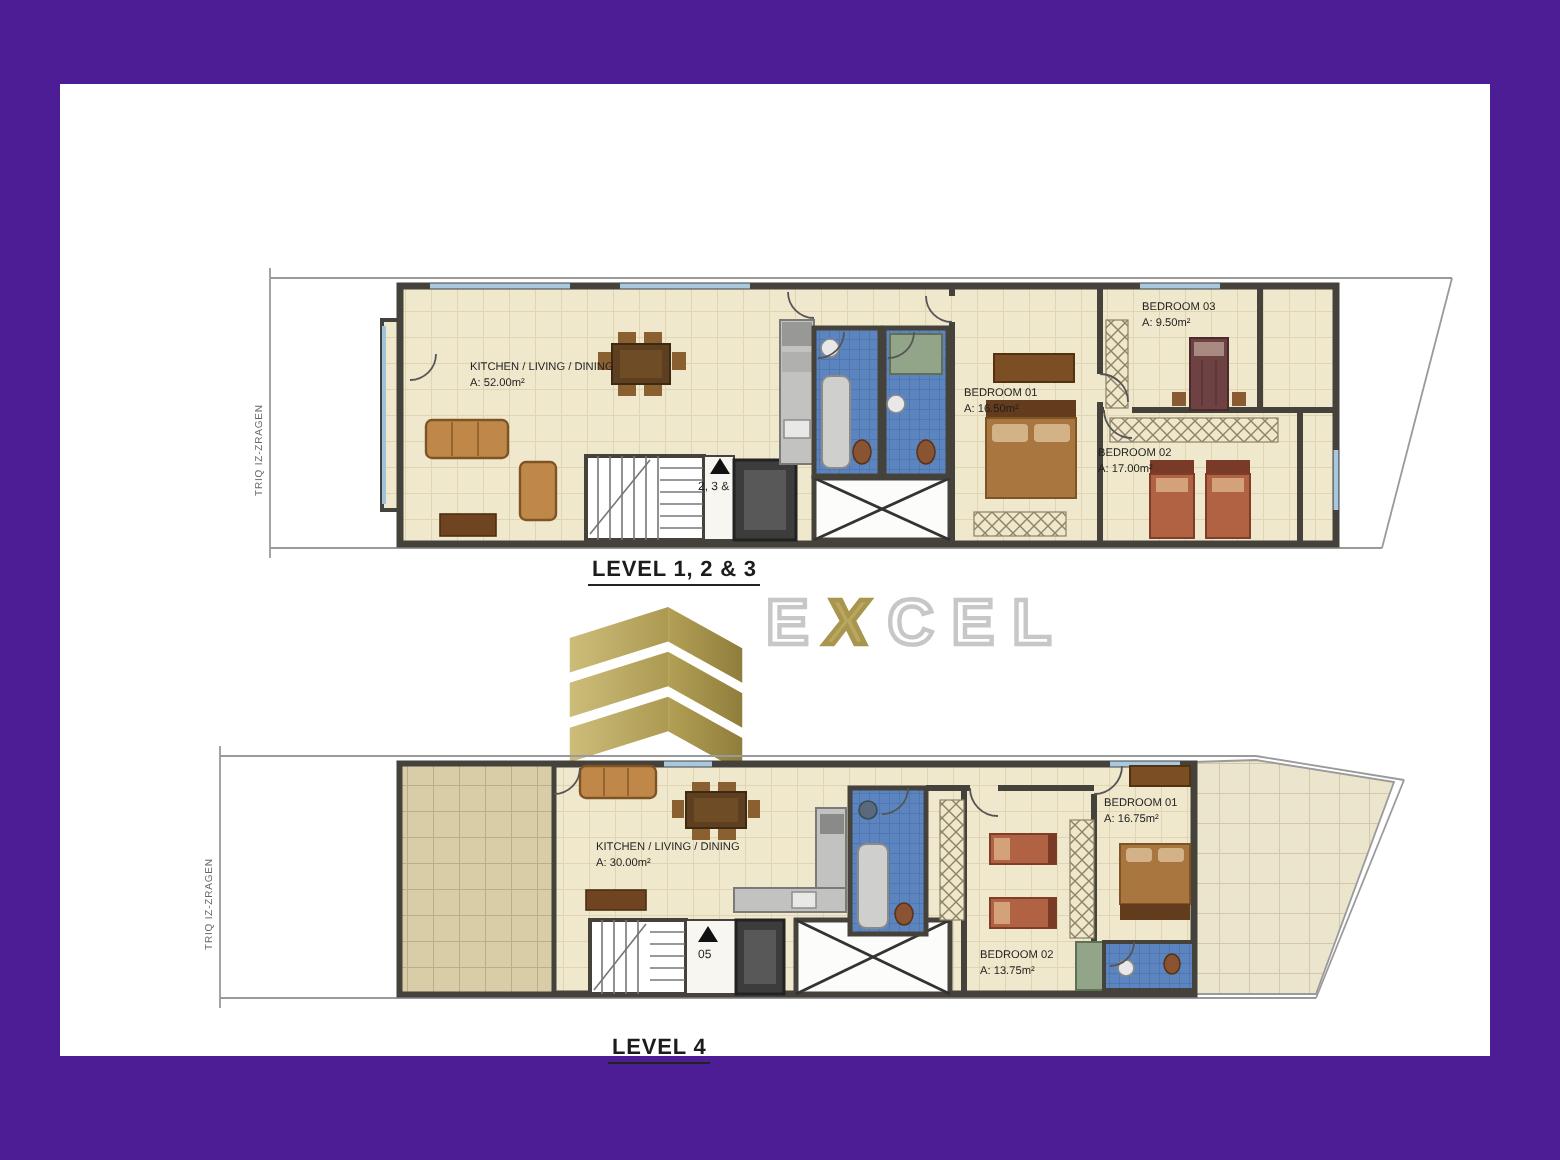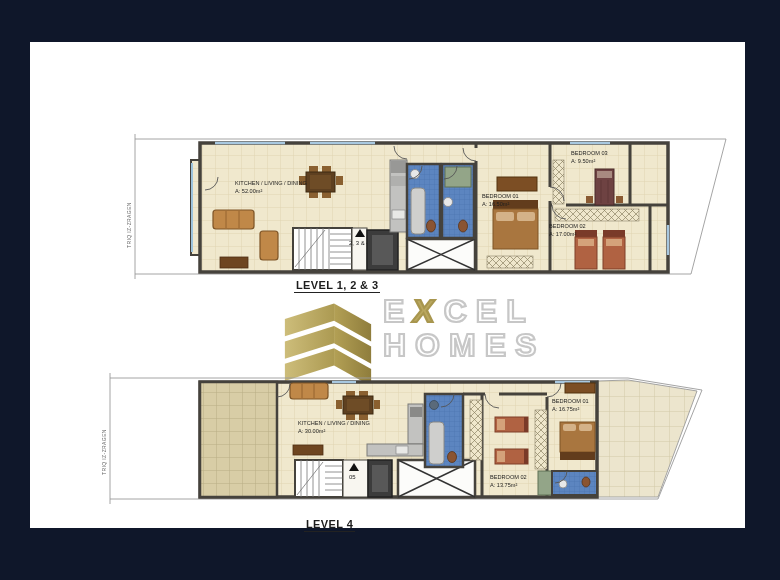--- a/index.html
+++ b/index.html
@@ -1,16 +1,16 @@
 <!DOCTYPE html>
 <html><head>
 <meta charset="utf-8">
 <style>
   html,body{margin:0;padding:0;background:#555;}
-  .canvas{position:relative;width:780px;height:580px;background:#0f172a;overflow:hidden;
+  .canvas{position:relative;width:780px;height:580px;background:#4c1d95;overflow:hidden;
           font-family:"Liberation Sans",sans-serif;}
   .paper{position:absolute;left:30px;top:42px;width:715px;height:486px;background:#ffffff;}
   svg.plan{position:absolute;overflow:visible;}
   .plan-upper{left:95px;top:88px;width:615px;height:162px;}
   .plan-lower{left:70px;top:325px;width:640px;height:150px;}
   .level-label{position:absolute;font-size:11px;font-weight:bold;color:#1c1c1c;
                letter-spacing:.4px;border-bottom:1.5px solid #222;padding:0 2px 1px 2px;}
   .level-upper{left:264px;top:237px;}
   .level-lower{left:274px;top:476px;}
   .logo{position:absolute;left:253px;top:256px;width:290px;height:92px;}
@@ -229,21 +229,20 @@
           <polygon points="0,22 57,4 57,24 0,42" fill="url(#gL)"></polygon>
           <polygon points="57,4 100,28 100,48 57,24" fill="url(#gR)"></polygon>
           <polygon points="0,48 57,30 57,50 0,68" fill="url(#gL)"></polygon>
           <polygon points="57,30 100,54 100,74 57,50" fill="url(#gR)"></polygon>
           <polygon points="0,74 57,56 57,76 0,94" fill="url(#gL)"></polygon>
           <polygon points="57,56 100,80 100,100 57,76" fill="url(#gR)"></polygon>
         </g>
       </svg>
       <div class="logo-text">
         <div class="logo-big"><span>E</span><span class="gold">X</span><span>CEL</span></div>
-        <div class="logo-big">HOMES</div>
       </div>
     </div>
 
     <svg class="plan plan-lower" viewBox="0 0 640 150">
 
       <g stroke="#9a9a9a" stroke-width="0.9">
         <line x1="10" y1="11" x2="528" y2="11"></line>
         <line x1="528" y1="11" x2="602" y2="23"></line>
         <line x1="602" y1="23" x2="558" y2="132"></line>
         <line x1="10" y1="132" x2="558" y2="132"></line>

